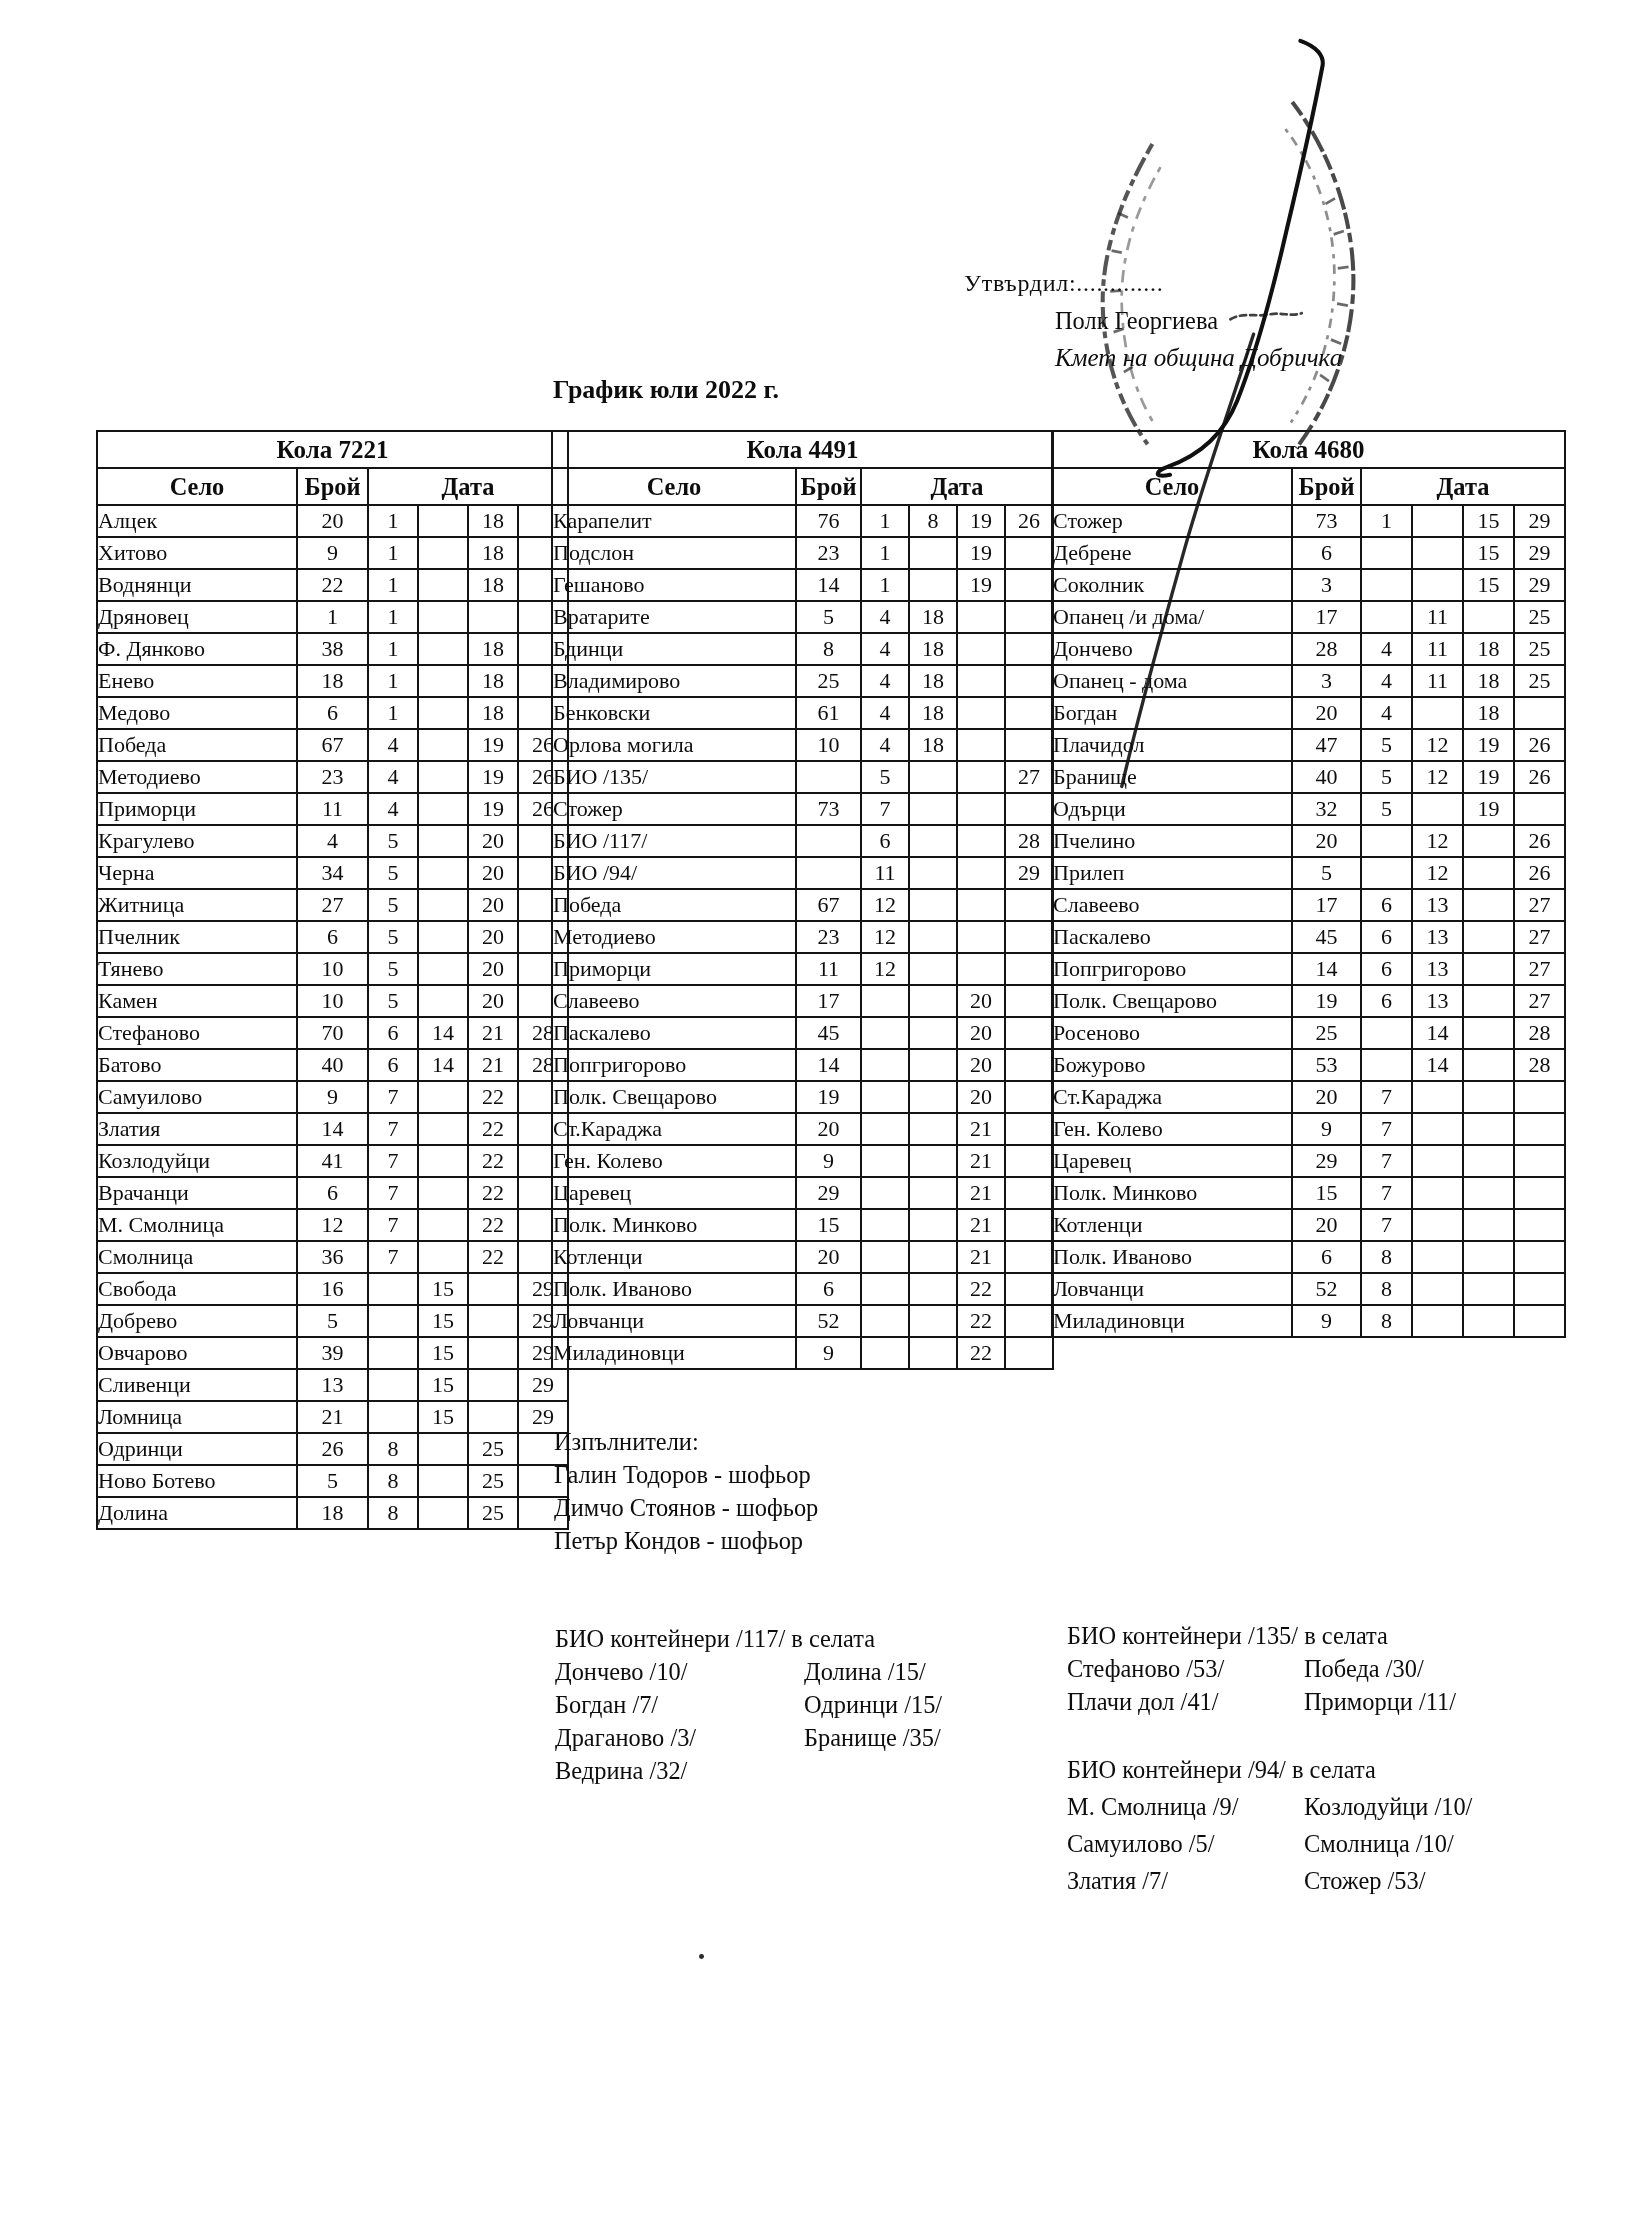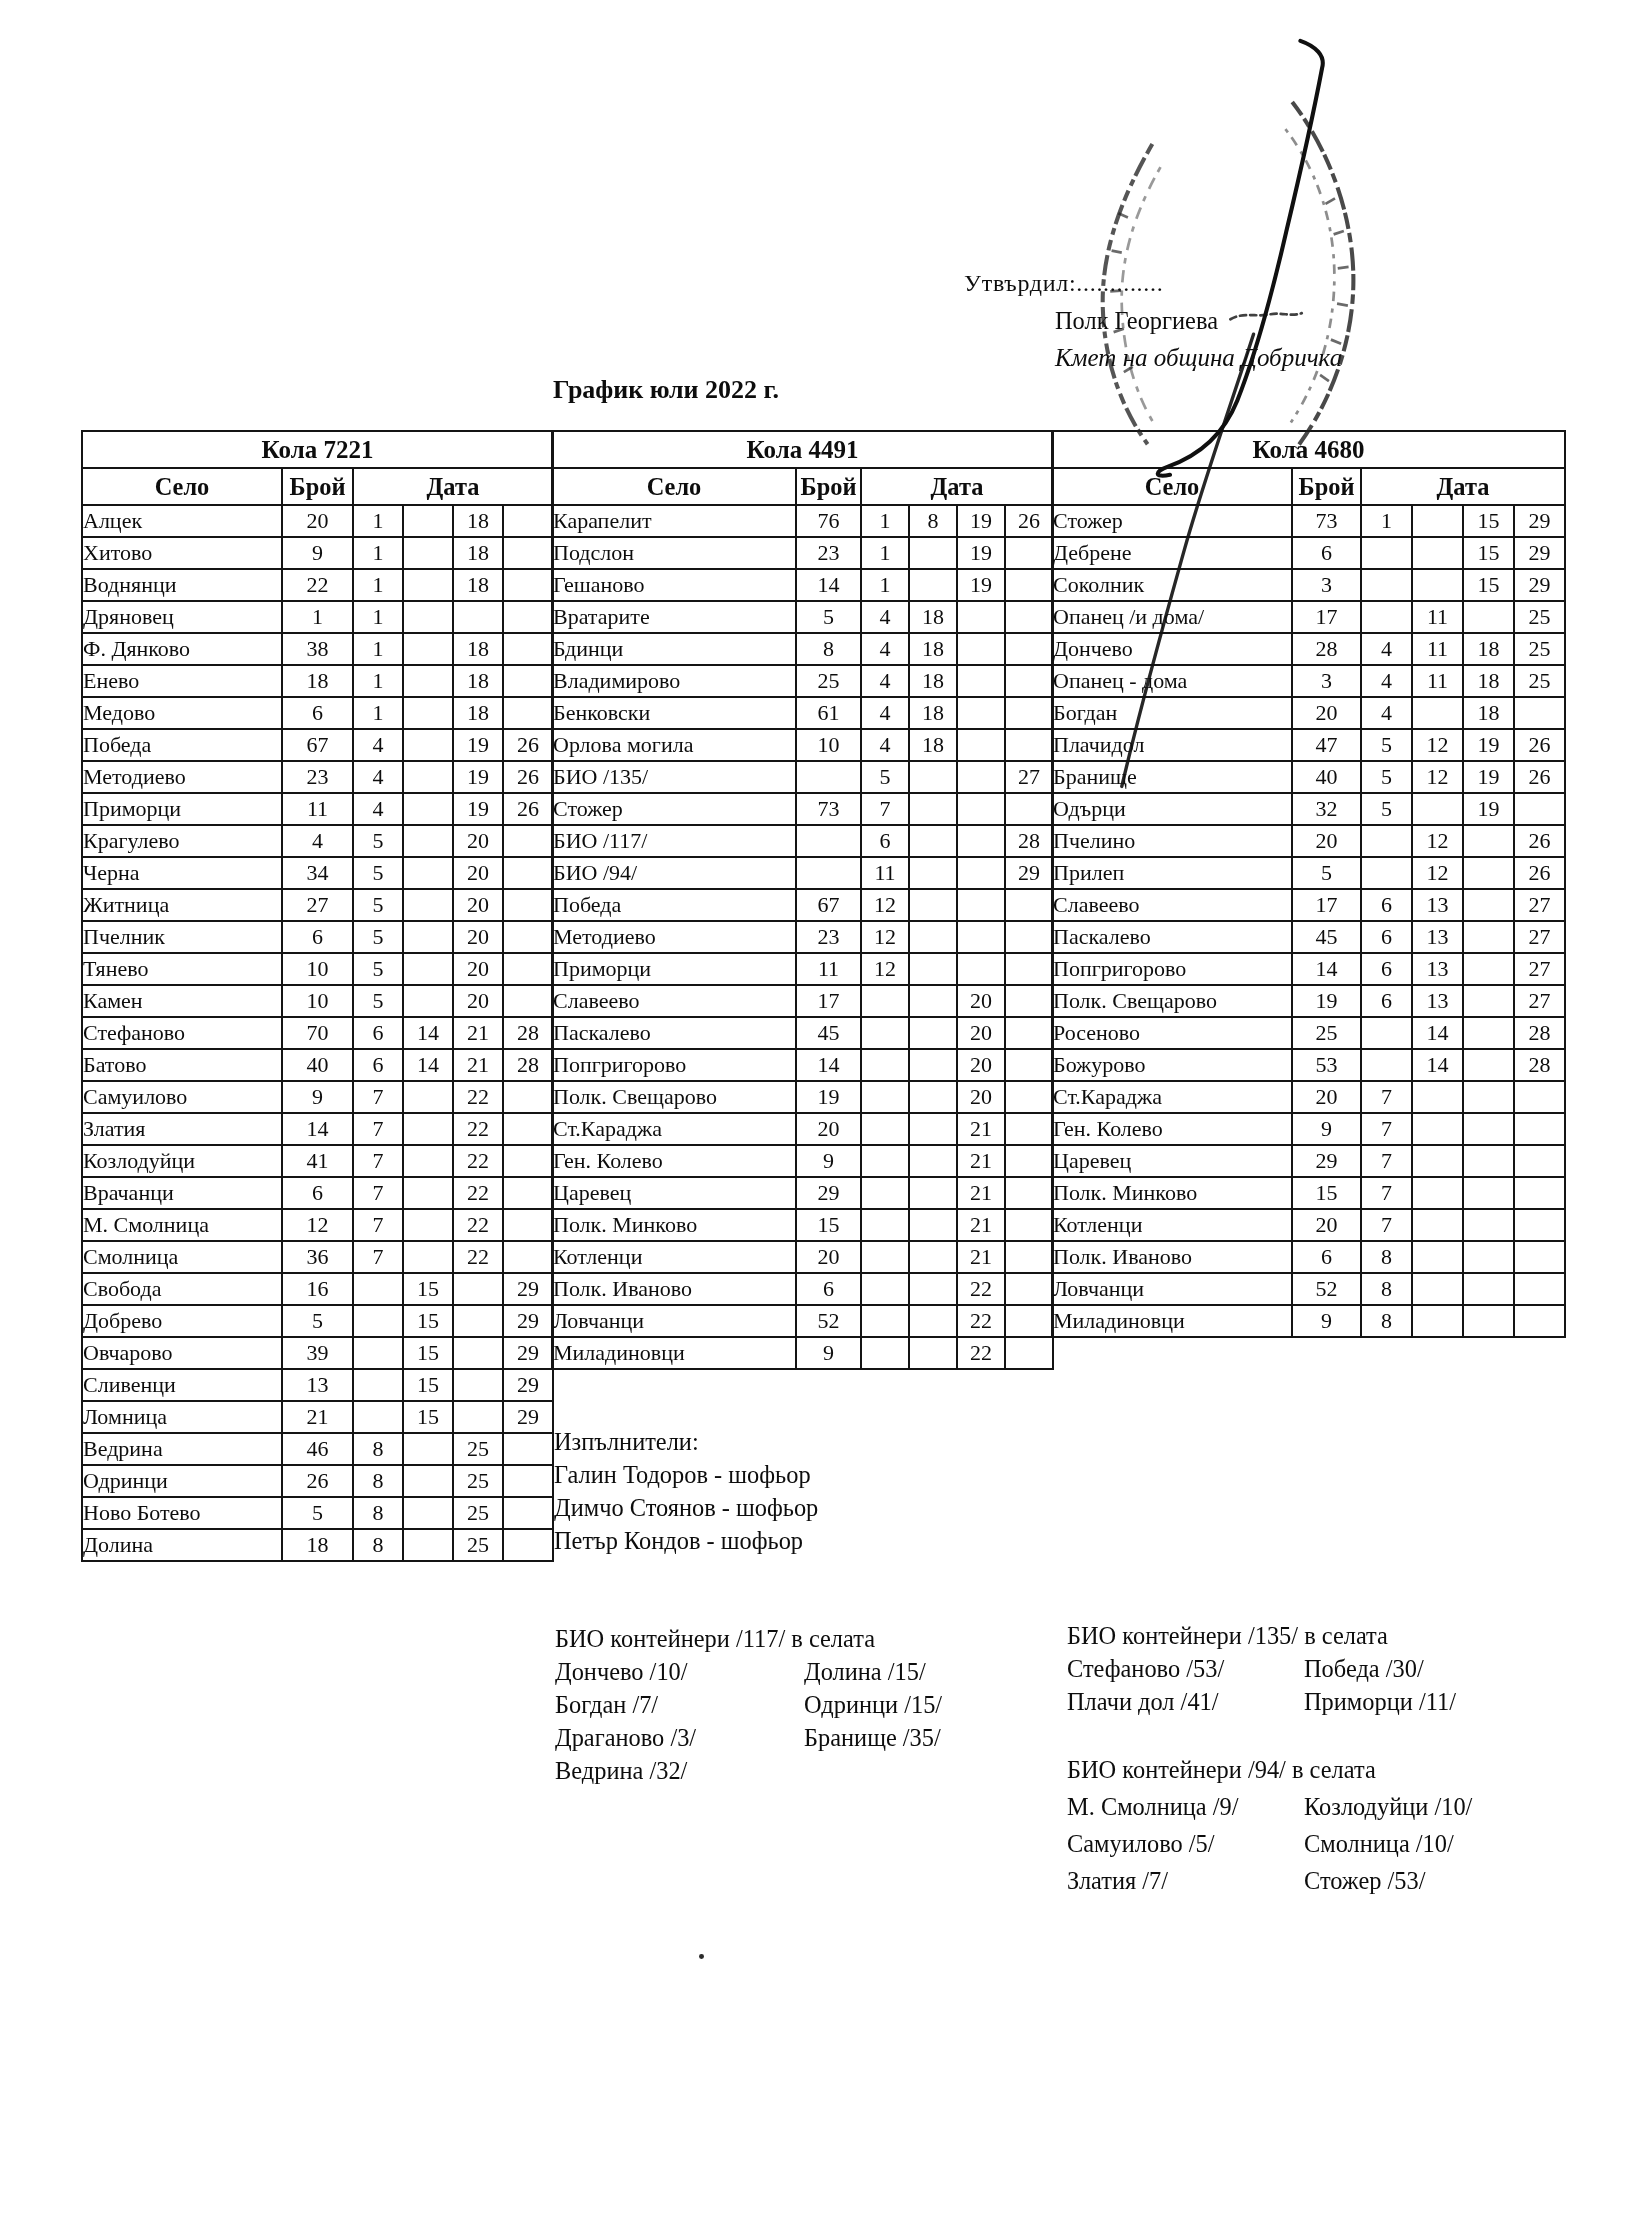--- a/index.html
+++ b/index.html
@@ -18,21 +18,21 @@
   
   table.sched{position:absolute;top:430px;border-collapse:collapse;table-layout:fixed}
   table.sched th,table.sched td{
     border:2.7px solid #141414;padding:0;overflow:hidden;white-space:nowrap;
   }
   th.car{font-size:25px;font-weight:bold;height:35px;text-align:center}
   th.colh{font-size:24.4px;font-weight:bold;height:35px;text-align:center}
   td{height:30px;font-size:22px;line-height:30px}
   td.v{text-align:left;padding-left:6.8px}
   td.n{text-align:center}
-  #t1{left:81px}
+  #t1{left:96px}
   #t2{left:551px}
   #t3{left:1051px}
   
   .executors{left:554px;top:1425px;font-size:24.4px;line-height:33px}
   
   .bio{font-size:24.4px}
   .bio .line{display:flex}
   .bio .c1{display:inline-block}
   #bio117{left:555px;top:1622px;line-height:33px}
   #bio117 .c1{width:249px}
@@ -297,28 +297,20 @@
         <td class="n"></td>
         <td class="n">29</td>
       </tr>
       <tr>
         <td class="v">Ломница</td>
         <td class="n">21</td>
         <td class="n"></td>
         <td class="n">15</td>
         <td class="n"></td>
         <td class="n">29</td>
-      </tr>
-      <tr>
-        <td class="v">Ведрина</td>
-        <td class="n">46</td>
-        <td class="n">8</td>
-        <td class="n"></td>
-        <td class="n">25</td>
-        <td class="n"></td>
       </tr>
       <tr>
         <td class="v">Одринци</td>
         <td class="n">26</td>
         <td class="n">8</td>
         <td class="n"></td>
         <td class="n">25</td>
         <td class="n"></td>
       </tr>
       <tr>

